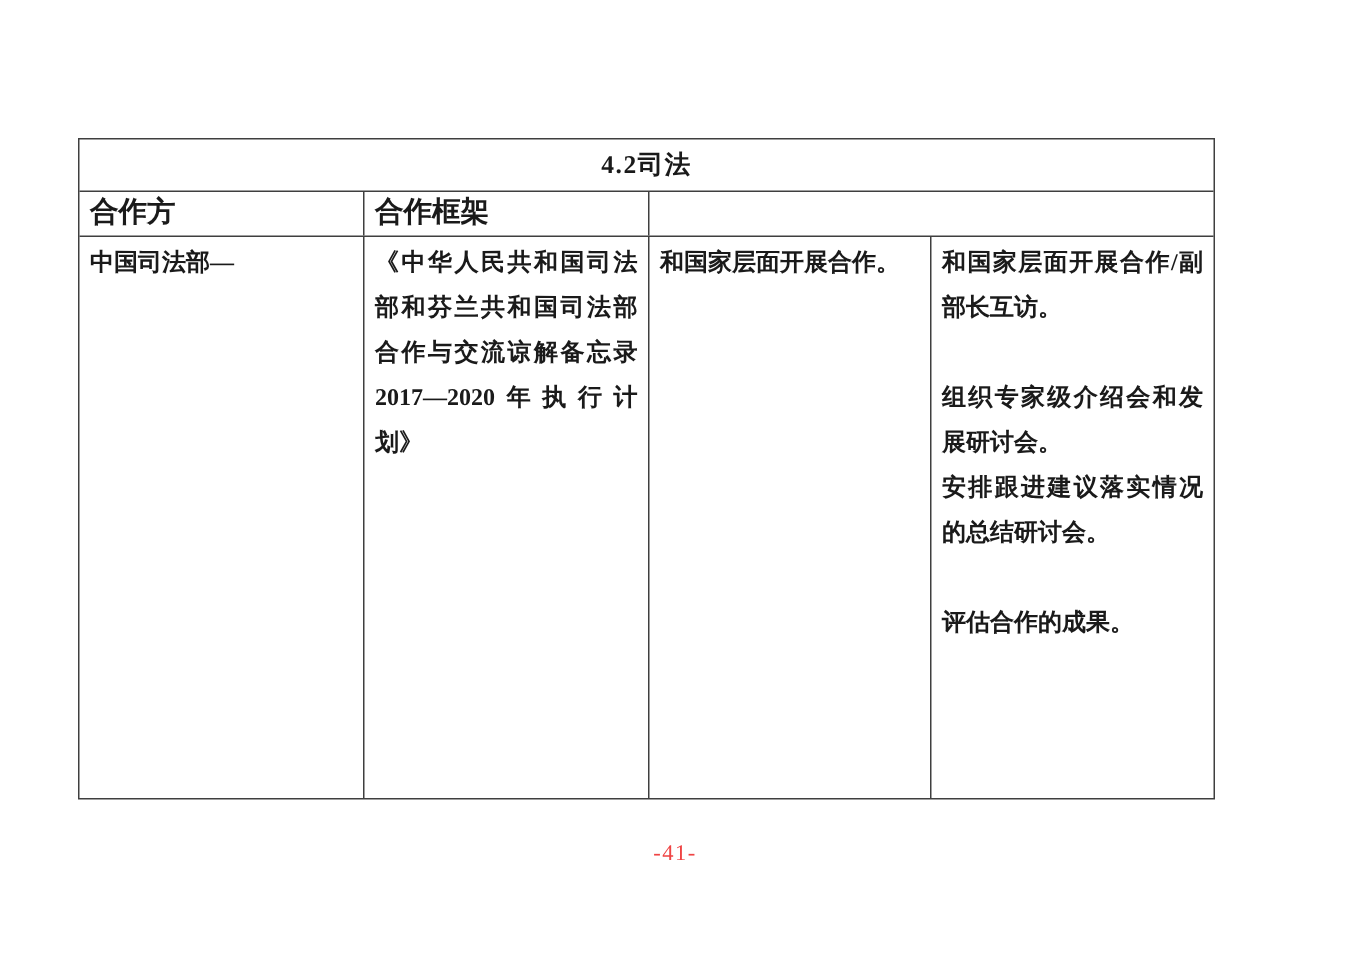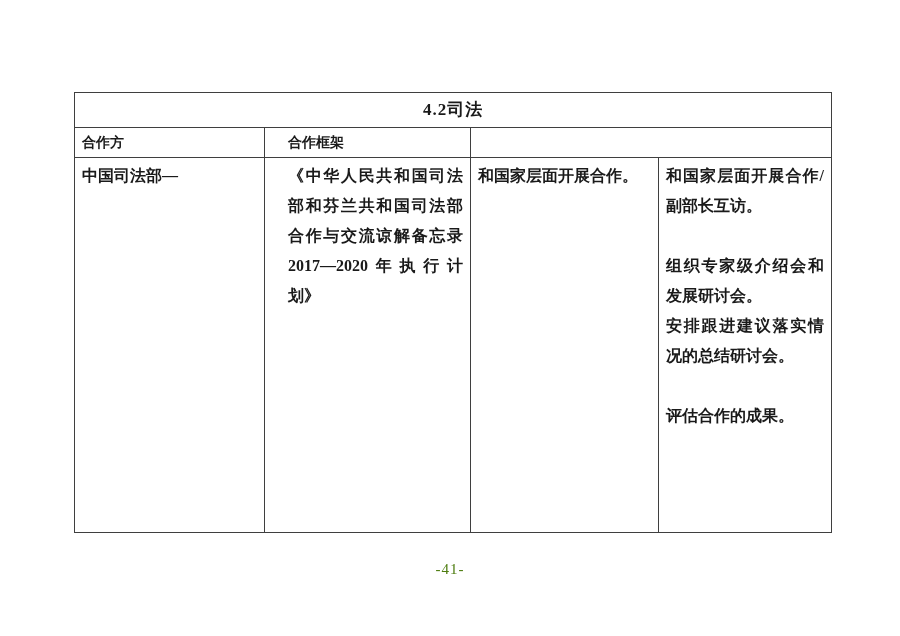--- a/index.html
+++ b/index.html
@@ -10,21 +10,21 @@
     width: 900px;
     height: 636px;
     background: #ffffff;
     font-family: "Liberation Serif", serif;
     color: #1a1a1a;
     position: relative;
     overflow: hidden;
   }
   .doc-table {
     position: absolute;
-    left: 74px;
+    left: 52px;
     top: 92px;
     width: 758px;
     box-sizing: border-box;
     border: 1px solid #3f3f3f;
     background: #ffffff;
   }
   .title-row {
     height: 34px;
     line-height: 34px;
     text-align: center;
@@ -36,56 +36,56 @@
   .header-row {
     display: flex;
     height: 29px;
     border-bottom: 1px solid #3f3f3f;
   }
   .hcell {
     box-sizing: border-box;
     padding: 0 7px;
     line-height: 28px;
     font-weight: bold;
-    font-size: 14px;
-    font-family: Liberation Sans, sans-serif;
+    font-size: 19px;
+    font-family: Liberation Mono, monospace;
     white-space: nowrap;
     overflow: hidden;
   }
   .body-row {
     display: flex;
     height: 374px;
     font-weight: bold;
   }
   .bcell {
     box-sizing: border-box;
     padding: 3px 7px 0 7px;
     font-size: 16px;
     line-height: 30px;
     text-align: justify;
     overflow: hidden;
   }
   .c1 { width: 190px; }
-  .c2 { width: 190px; margin-left: 16px; }
+  .c2 { width: 190px; }
   .c3 { width: 188px; }
   .c4 { flex: 1; }
   .sep { border-right: 1px solid #3f3f3f; }
   .cell-line {
     margin: 0;
     min-height: 30px;
   }
   .page-footer {
     position: absolute;
     left: 0;
     top: 561px;
     width: 900px;
     text-align: center;
     font-size: 15px;
     letter-spacing: 1px;
-    color: #4d7c0f;
+    color: #ef4444;
   }
 </style>
 </head>
 <body>
 
 <div class="page">
 
   <div class="doc-table">
 
     <div class="title-row">4.2司法</div>

